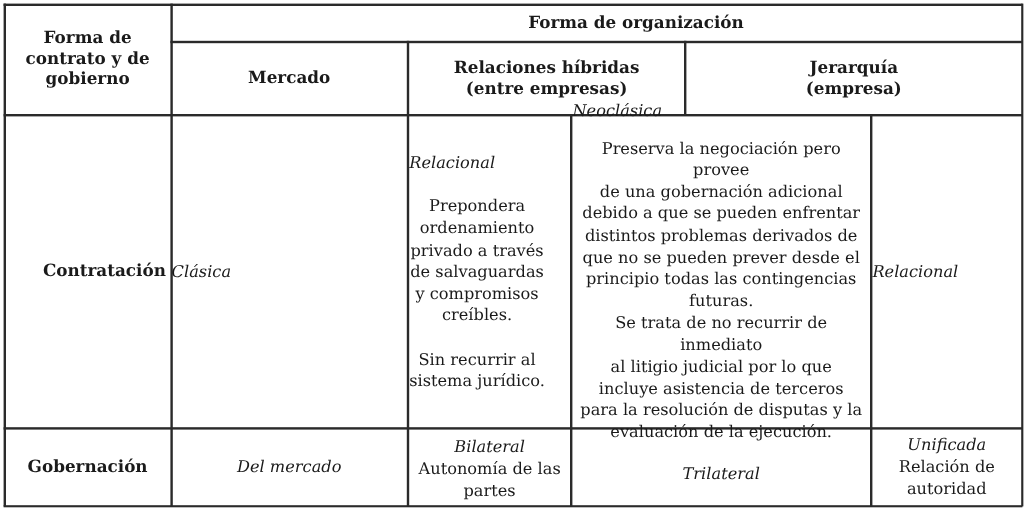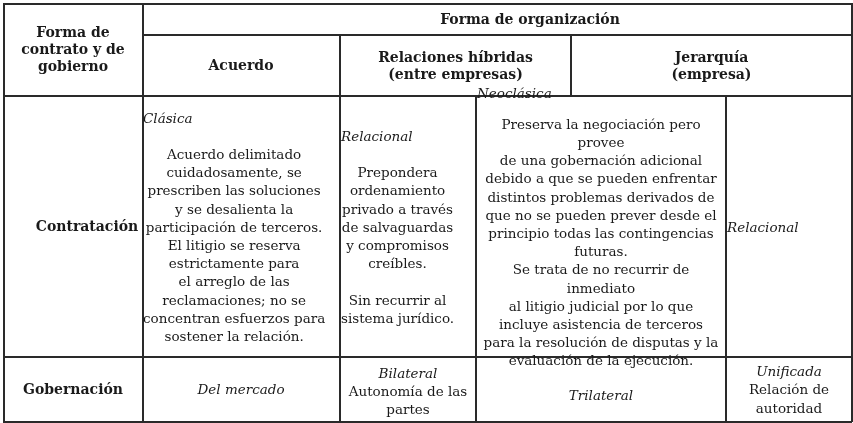--- a/index.html
+++ b/index.html
@@ -28,41 +28,30 @@
 <div class="ln v" style="left:339px;top:34px;height:388px;"></div>
 <div class="ln v" style="left:475px;top:95px;height:327px;"></div>
 <div class="ln v" style="left:570px;top:34px;height:62px;"></div>
 <div class="ln v" style="left:725px;top:95px;height:327px;"></div>
 <div class="ln v" style="left:851px;top:3px;height:419px;"></div>
 
 <div class="cell b pre" style="left:4px;top:4px;width:138px;height:91px;border-radius:25px;">Forma de
 contrato y de
 gobierno</div>
 <div class="cell b" style="left:143px;top:4px;width:774px;height:30px;">Forma de organización</div>
-<div class="cell b pre" style="left:143px;top:36px;width:196px;height:59px;">Acuerdo</div>
+<div class="cell b pre" style="left:143px;top:36px;width:196px;height:59px;">Mercado</div>
 <div class="cell b pre" style="left:341px;top:36px;width:229px;height:59px;">Relaciones híbridas
 (entre empresas)</div>
 <div class="cell b pre" style="left:572px;top:36px;width:279px;height:59px;">Jerarquía
 (empresa)</div>
 
 <div class="cell b" style="left:4px;top:97px;width:166px;height:259px;">Contratación</div>
 
 <div class="cell t col top" style="left:143px;top:98px;width:196px;height:258px;">
   <div class="i">Clásica</div>
-  <div class="pre" style="margin-top:18px;">Acuerdo delimitado
-cuidadosamente, se
-prescriben las soluciones
-y se desalienta la
-participación de terceros.
-El litigio se reserva
-estrictamente para
-el arreglo de las
-reclamaciones; no se
-concentran esfuerzos para
-sostener la relación.</div>
 </div>
 <div class="cell t col top" style="left:341px;top:98px;width:134px;height:258px;">
   <div class="i">Relacional</div>
   <div class="pre" style="margin-top:18px;">Prepondera
 ordenamiento
 privado a través
 de salvaguardas
 y compromisos
 creíbles.
 

